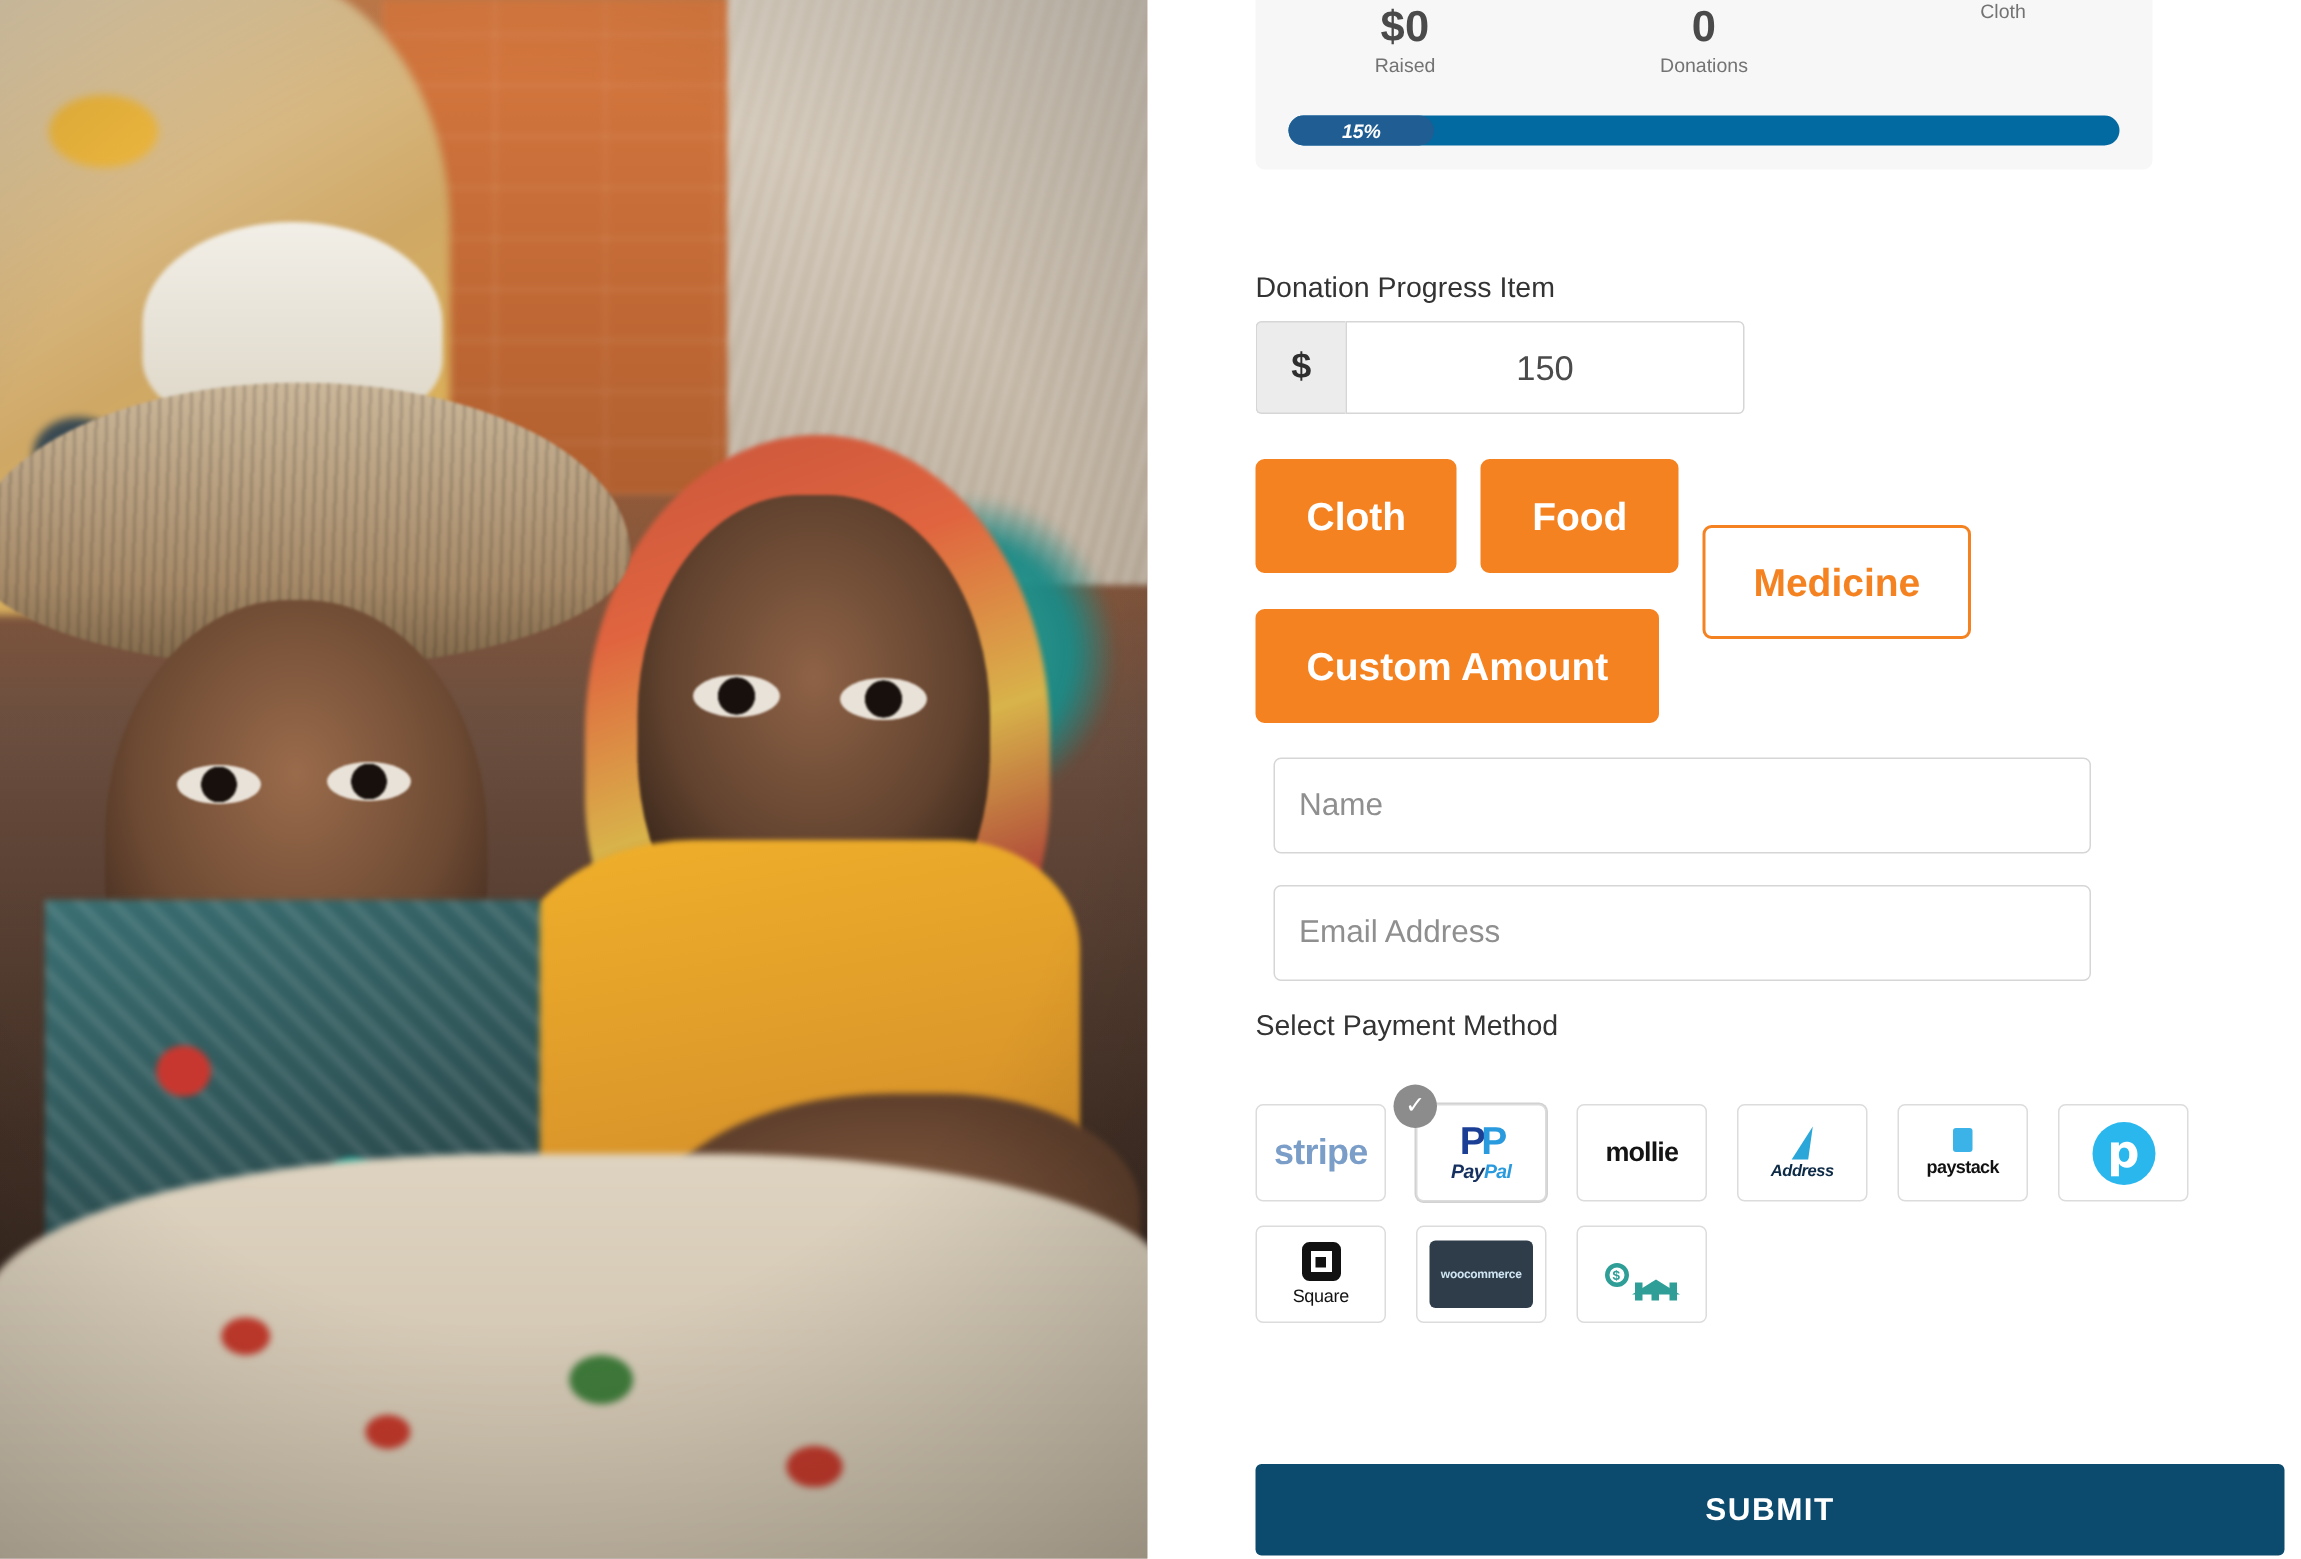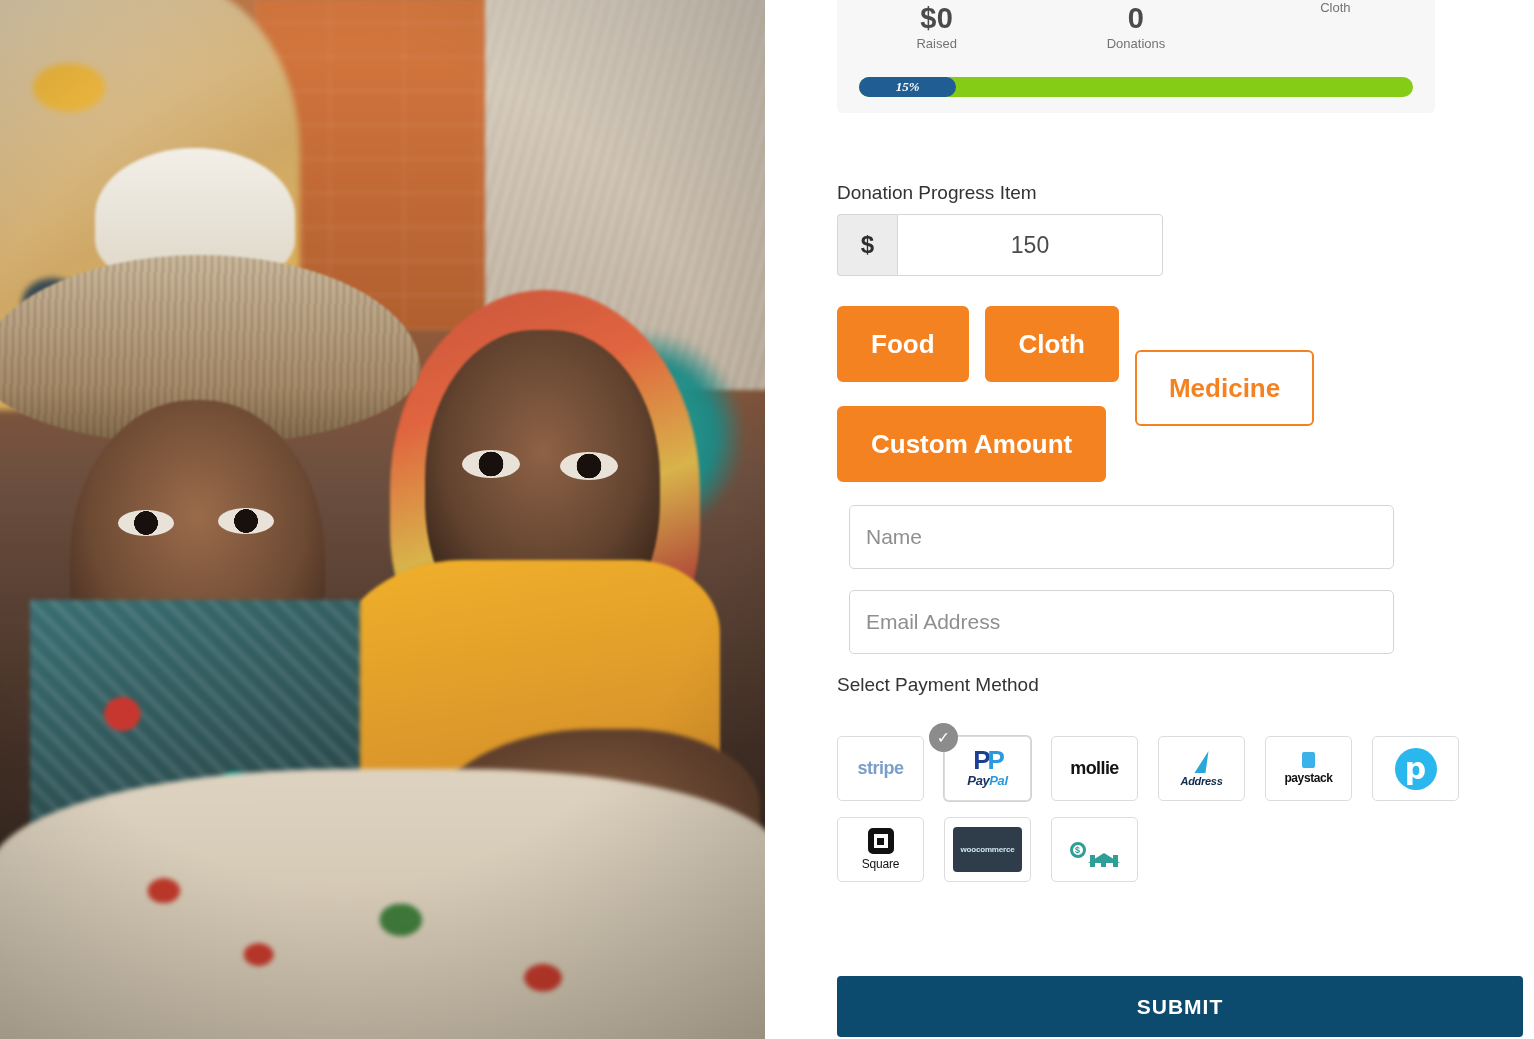--- a/index.html
+++ b/index.html
@@ -139,21 +139,21 @@
   .form-pane { flex:1; height:1039px; position:relative; background:#fff; }
 
   .stats-card {
     position:absolute; left:72px; top:-18px; width:598px;
     background:#f7f7f7; border-radius:6px; padding:18px 0 16px;
   }
   .stats-row { display:flex; }
   .stat { flex:1; text-align:center; }
   .stat-val { font-size:29px; font-weight:700; color:#4a4a4a; line-height:1.25; letter-spacing:.2px; }
   .stat-lbl { font-size:13px; color:#737373; margin-top:0; }
-  .progress-wrap { margin:26px 22px 0; height:20px; background:#84cc16; border-radius:10px; position:relative;font-family:Liberation Serif, serif; }
+  .progress-wrap { margin:26px 22px 0; height:20px; background:#0369a1; border-radius:10px; position:relative; }
   .progress-fill {
     position:absolute; left:0; top:0; height:20px; width:17.5%;
     background:#1f5d93; border-radius:10px;
     display:flex; align-items:center; justify-content:center;
   }
   .progress-txt { color:#ffffff; font-size:13px; font-style:italic; font-weight:700; }
 
   .field-label { position:absolute; left:72px; font-size:19px; color:#333; }
   .lbl-item { top:182px; }
   .lbl-pay  { top:674px; }
@@ -195,21 +195,21 @@
   .pay-tile {
     position:relative; width:87px; height:65px; border:1px solid #dcdcdc; border-radius:5px;
     background:#fff; display:flex; align-items:center; justify-content:center; cursor:pointer;
   }
   .pay-tile.selected { box-shadow:0 0 0 1px #d2d2d2; }
   .check-badge {
     position:absolute; left:-16px; top:-14px; width:29px; height:29px; border-radius:50%;
     background:#8c8c8c; color:#fff; display:flex; align-items:center; justify-content:center;
     font-size:16px; line-height:1;
   }
-  .logo-stripe { font-size:18px; font-weight:700; color:#7b9ec9; letter-spacing:-.5px; }
+  .logo-stripe { font-size:24px; font-weight:700; color:#7b9ec9; letter-spacing:-.5px; }
   .logo-paypal { display:flex; flex-direction:column; align-items:center; gap:1px; }
   .pp-mark { font-size:26px; font-weight:700; color:#1b3f94; line-height:.85; letter-spacing:-3px; }
   .pp-mark span { color:#2a9ade; }
   .pp-word { font-size:13px; font-weight:700; font-style:italic; color:#16315f; letter-spacing:-.4px; }
   .pp-word span { color:#2a9ade; }
   .logo-mollie { font-size:18px; font-weight:700; color:#141414; letter-spacing:-.6px; }
   .logo-razor { display:flex; flex-direction:column; align-items:center; }
   .rz-mark { width:0;height:0;border-left:11px solid transparent;border-bottom:22px solid #2ba6d8; transform:skewX(-8deg); }
   .rz-word { font-size:11px; font-weight:700; font-style:italic; color:#0d2a46; letter-spacing:-.3px; margin-top:2px; }
   .logo-paystack { display:flex; flex-direction:column; align-items:center; }
@@ -294,22 +294,22 @@
       </div>
     </div>
 
     <div class="field-label lbl-item">Donation Progress Item</div>
     <div class="amount-group">
       <div class="amount-prefix">$</div>
       <input class="amount-input" type="text" value="150" style="">
     </div>
 
     <div class="tier-row">
+      <button class="tier-btn">Cloth</button>
       <button class="tier-btn">Food</button>
-      <button class="tier-btn">Cloth</button>
       <button class="tier-btn outline">Medicine</button>
     </div>
     <div class="tier-row2">
       <button class="tier-btn">Custom Amount</button>
     </div>
 
     <input class="text-input inp-name" type="text" placeholder="Name" style="">
     <input class="text-input inp-email" type="text" placeholder="Email Address" style="">
 
     <div class="field-label lbl-pay">Select Payment Method</div>

